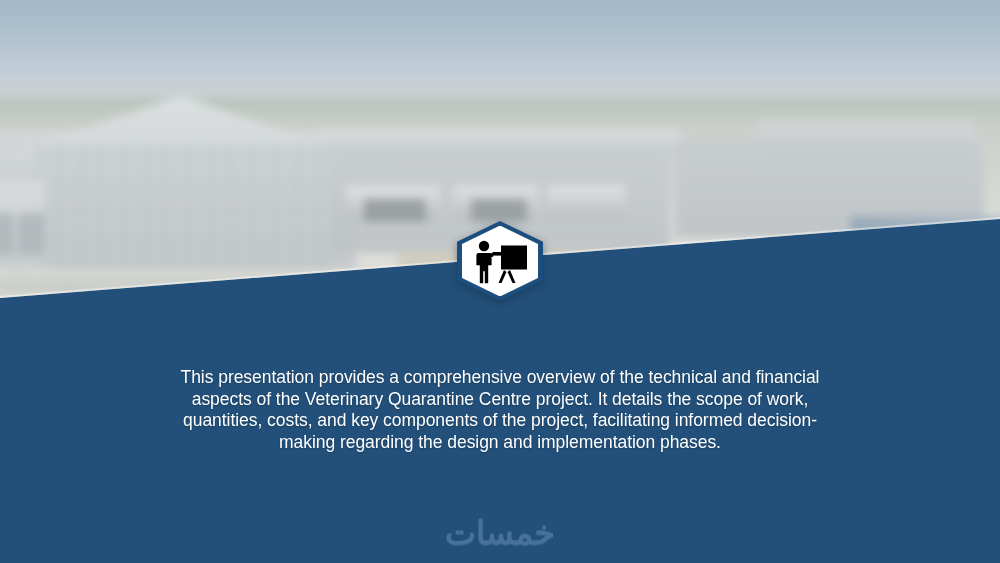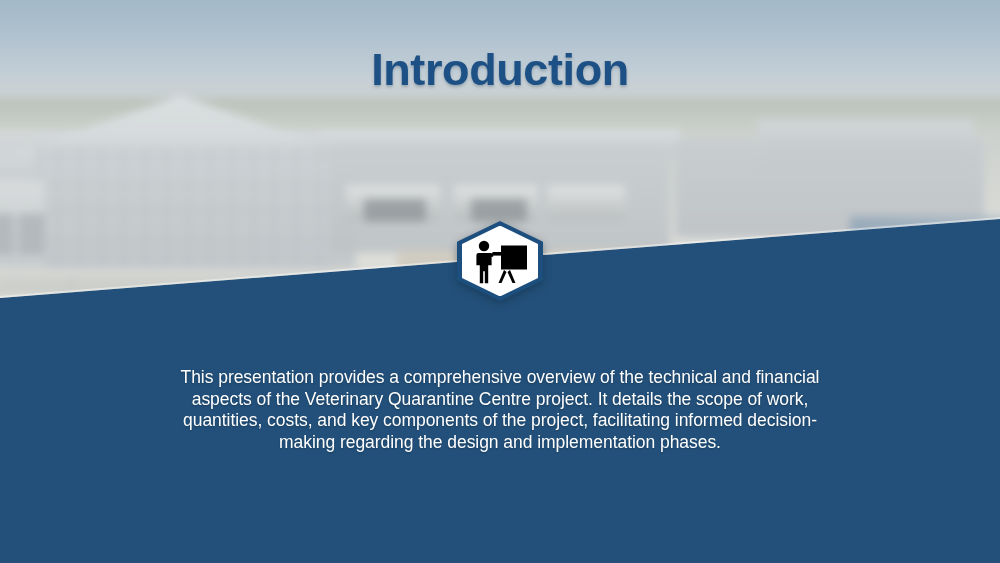--- a/index.html
+++ b/index.html
@@ -249,21 +249,20 @@
       <div class="road-band"></div>
       <div class="orange-mark"></div>
       <div class="roof-blue"></div>
       <div class="roof-stripe"></div>
     </div>
   </div>
 
   <div class="panel"></div>
   <div class="panel-edge"></div>
 
-  <div class="title">Introduction</div>
 
   <div class="hex-badge">
     <div class="hex-outer"></div>
     <div class="hex-inner"></div>
     <svg class="hex-icon" viewBox="0 0 86 80">
 
       <rect x="44" y="24.5" width="26" height="24" fill="#000000"></rect>
 
       <path d="M47 49 L41.5 62 L44.5 62 L49.5 51 Z" fill="#000000"></path>
       <path d="M53 49 L58.5 62 L55.5 62 L50.5 51 Z" fill="#000000"></path>
@@ -274,14 +273,15 @@
       <circle cx="27" cy="25" r="5.2" fill="#000000"></circle>
 
       <path d="M21.6 32 h10.8 a2.2 2.2 0 0 1 2.2 2.2 v10 h-3.4 v18 h-3.4 v-12 h-1.6 v12 h-3.4 v-18 h-3.4 v-10 a2.2 2.2 0 0 1 2.2 -2.2 Z" fill="#000000"></path>
 
       <rect x="31.8" y="32.2" width="4.4" height="3.6" fill="#000000"></rect>
     </svg>
   </div>
 
   <div class="body-text">This presentation provides a comprehensive overview of the technical and financial aspects of the Veterinary Quarantine Centre project. It details the scope of work, quantities, costs, and key components of the project, facilitating informed decision-making regarding the design and implementation phases.</div>
 
+  <div class="watermark">خمسات</div>
 
 </div>
 
 </body></html>

